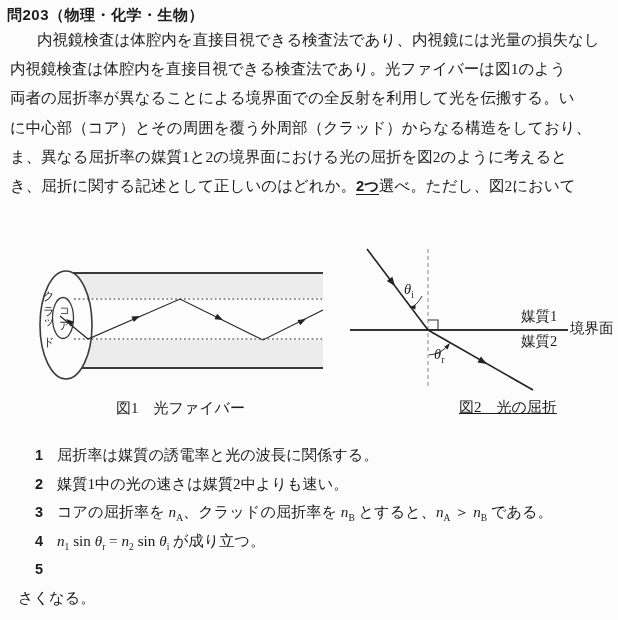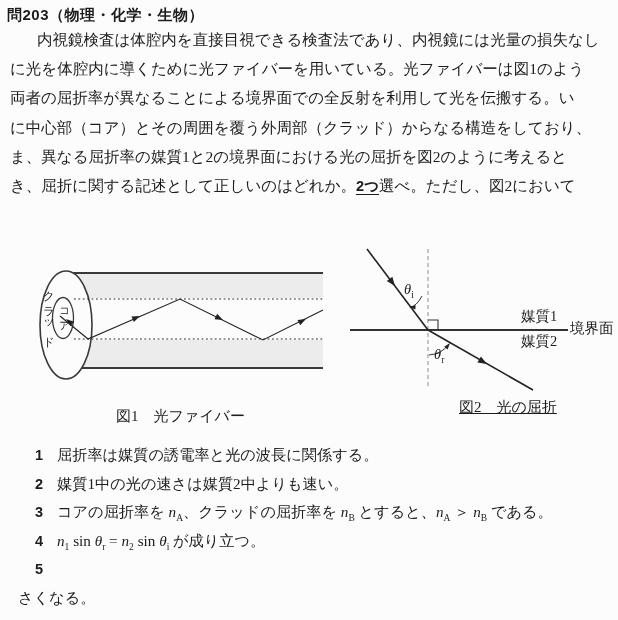--- a/index.html
+++ b/index.html
@@ -18,21 +18,21 @@
   .iline.indent{padding-left:27px;}
   sub{font-size:9.5px;line-height:0;}
   .seg-i{font-style:italic;}
   .seg-u{text-decoration:underline;text-underline-offset:3px;font-weight:700;
          font-family:"Liberation Sans","DejaVu Sans",sans-serif;font-size:14.5px;}
   .fig-svg{position:absolute;}
   .fig-label{position:absolute;white-space:nowrap;}
   .vert{writing-mode:vertical-rl;text-orientation:upright;}
   .clad-label{left:41px;top:283px;font-size:11.5px;letter-spacing:2px;}
   .core-label{left:57px;top:301px;font-size:10.5px;letter-spacing:1px;}
-  .cap1{left:116px;top:399px;font-size:15px;margin-top:8px;}
+  .cap1{left:116px;top:399px;font-size:15px;}
   .cap2{left:459px;top:398px;font-size:15px;text-decoration:underline;}
   .m1{left:521px;top:307px;font-size:14.5px;}
   .m2{left:521px;top:332px;font-size:14.5px;}
   .bnd{left:570px;top:319px;font-size:14.5px;}
   .th-i{left:404px;top:281px;font-size:14.5px;}
   .th-r{left:434px;top:346px;font-size:14.5px;}
   .choices{position:absolute;left:0;top:441px;width:618px;font-size:15.2px;line-height:28.6px;}
   .choice{display:flex;padding-left:35px;}
   .choice .num{
     width:22px;flex:none;font-size:14.5px;
@@ -44,21 +44,21 @@
 </style>
 </head>
 <body>
 
 <div class="page">
 
   <div class="title">問203（物理・化学・生物）</div>
 
   <div class="intro">
     <div class="iline indent"><span>内視鏡検査は体腔内を直接目視できる検査法であり、内視鏡には光量の損失なし</span></div>
-    <div class="iline"><span>に光を体腔内に導くために光ファイバーを用いている。光ファイバーは図1のよう</span></div>
+    <div class="iline"><span>内視鏡検査は体腔内を直接目視できる検査法であり。光ファイバーは図1のよう</span></div>
     <div class="iline"><span>両者の屈折率が異なることによる境界面での全反射を利用して光を伝搬する。い</span></div>
     <div class="iline"><span>に中心部（コア）とその周囲を覆う外周部（クラッド）からなる構造をしており、</span></div>
     <div class="iline"><span>ま、異なる屈折率の媒質1と2の境界面における光の屈折を図2のように考えると</span></div>
     <div class="iline"><span>き、屈折に関する記述として正しいのはどれか。</span><span class="seg-u">2つ</span><span>選べ。ただし、図2において</span></div>
   </div>
 
   <svg class="fig-svg" style="left:35px;top:243px" width="300" height="162" viewBox="0 0 300 162">
     <rect x="31" y="31" width="257" height="24" fill="#ececec"></rect>
     <rect x="31" y="97" width="257" height="27" fill="#ececec"></rect>
     <line x1="31" y1="30" x2="288" y2="30" stroke="#3a3a3a" stroke-width="2"></line>

